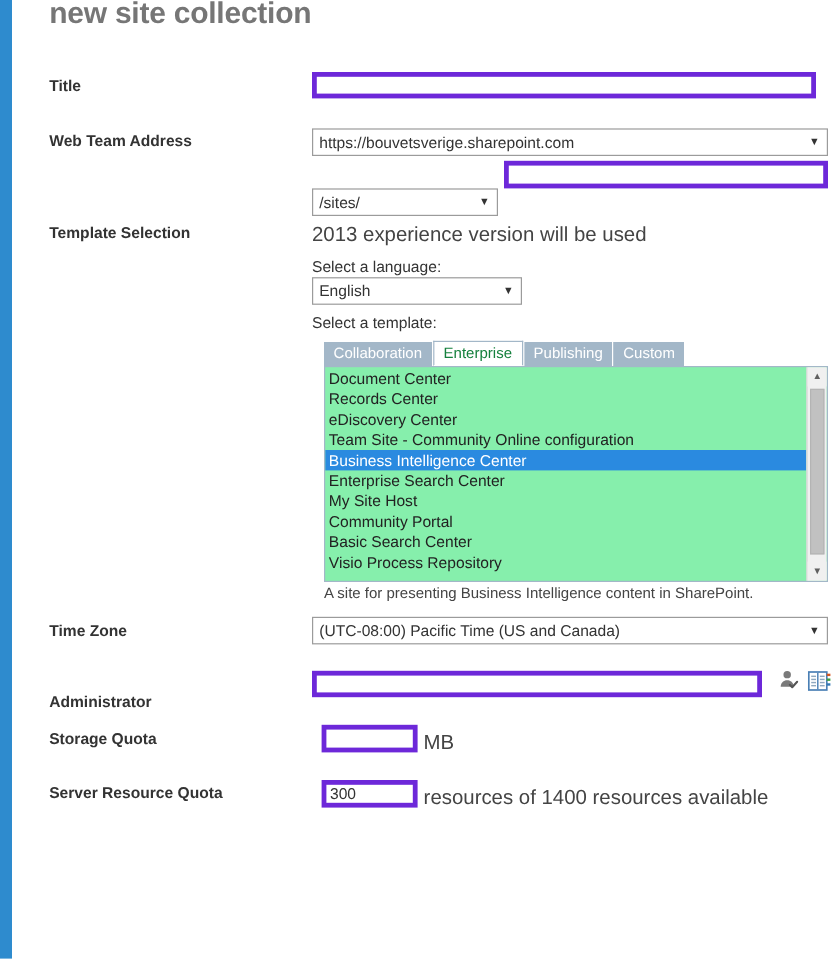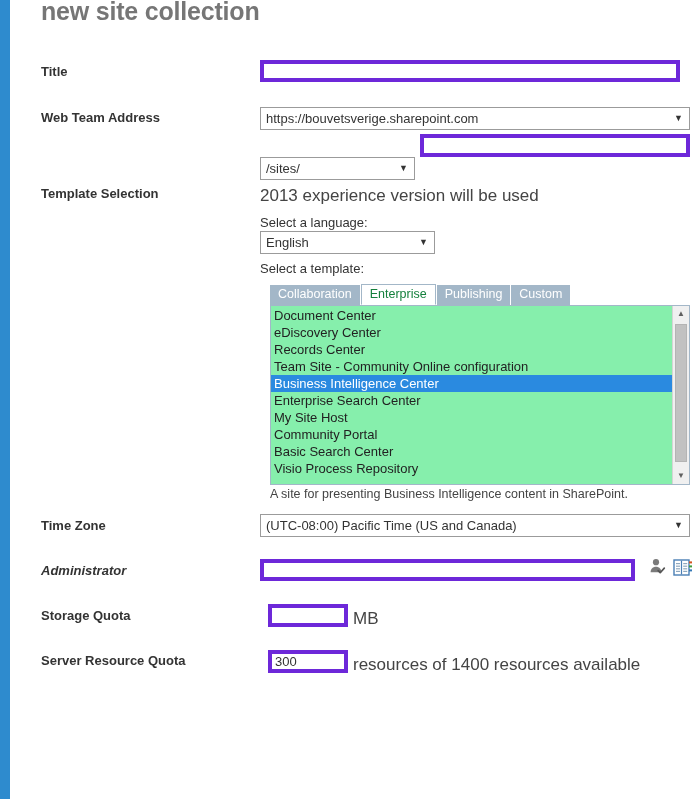--- a/index.html
+++ b/index.html
@@ -287,22 +287,22 @@
     <div class="tabs">
       <div class="tab">Collaboration</div>
       <div class="tab active">Enterprise</div>
       <div class="tab">Publishing</div>
       <div class="tab">Custom</div>
     </div>
 
     <div class="listbox">
       <div class="list-items">
         <div class="list-item">Document Center</div>
+        <div class="list-item">Records Center</div>
         <div class="list-item">eDiscovery Center</div>
-        <div class="list-item">Records Center</div>
         <div class="list-item">Team Site - Community Online configuration</div>
         <div class="list-item selected">Business Intelligence Center</div>
         <div class="list-item">Enterprise Search Center</div>
         <div class="list-item">My Site Host</div>
         <div class="list-item">Community Portal</div>
         <div class="list-item">Basic Search Center</div>
         <div class="list-item">Visio Process Repository</div>
       </div>
       <div class="scrollbar">
         <div class="sb-arrow up">▲</div>
@@ -312,21 +312,21 @@
     </div>
 
     <div class="template-desc">A site for presenting Business Intelligence content in SharePoint.</div>
 
     <div class="lbl" style="top:518px;">Time Zone</div>
     <div class="combo" style="position:absolute; left:250px; top:514px; width:430px;">
       <span>(UTC-08:00) Pacific Time (US and Canada)</span>
       <span class="arrow">▼</span>
     </div>
 
-    <div class="lbl" style="top:563px;font-style:italic;">Administrator</div>
+    <div class="lbl" style="top:577px;">Administrator</div>
     <input class="textbox" type="text" style="position: absolute; left: 250px; top: 559px; width: 375px; height: 22px;" value="">
     <div class="admin-icons">
       <span class="icon-btn">
         <svg width="20" height="19" viewBox="0 0 20 19">
           <circle cx="8" cy="4.2" r="3.1" fill="#7a7a7a"></circle>
           <path d="M2.6 14.2c0-3.2 2.4-5.4 5.4-5.4s5.4 2.2 5.4 5.4z" fill="#7a7a7a"></path>
           <path d="M10.2 12.6l2 2.1 4.1-4.6" stroke="#555555" stroke-width="1.7" fill="none" stroke-linecap="round" stroke-linejoin="round"></path>
         </svg>
       </span>
       <span class="icon-btn">

